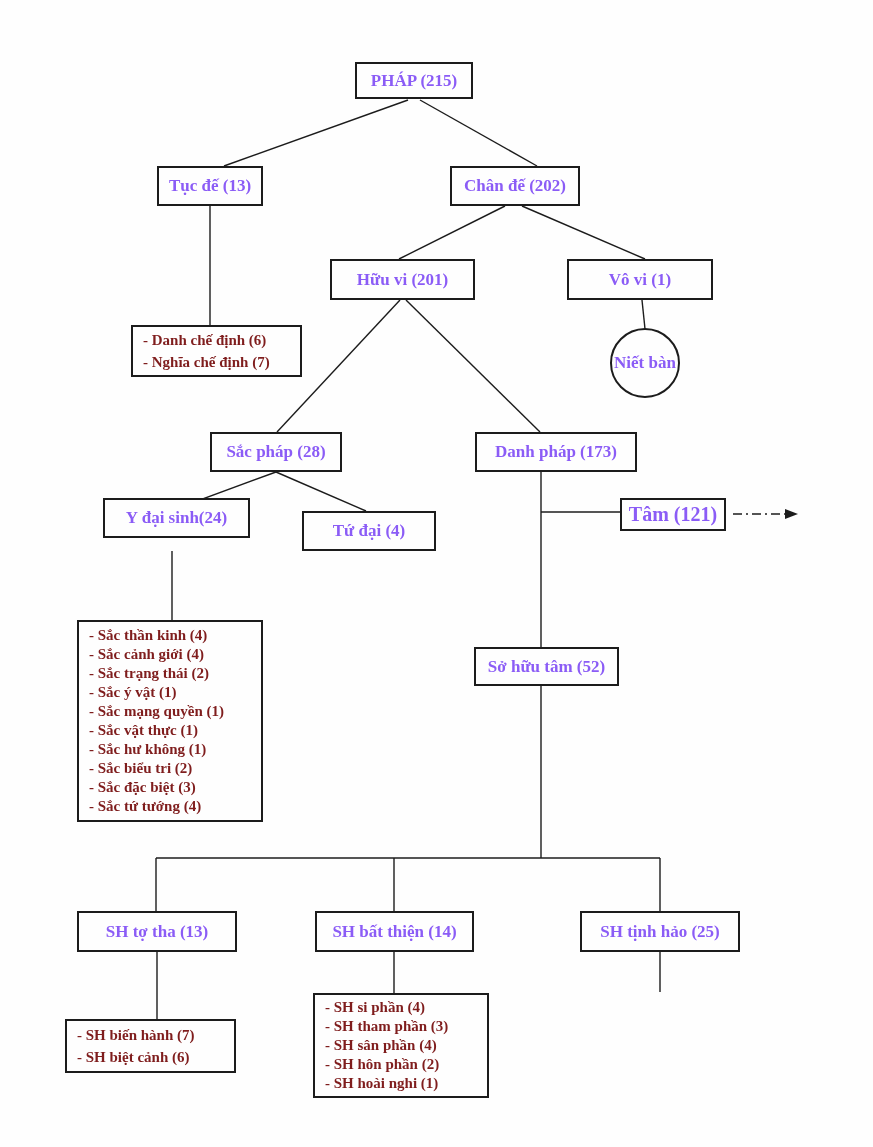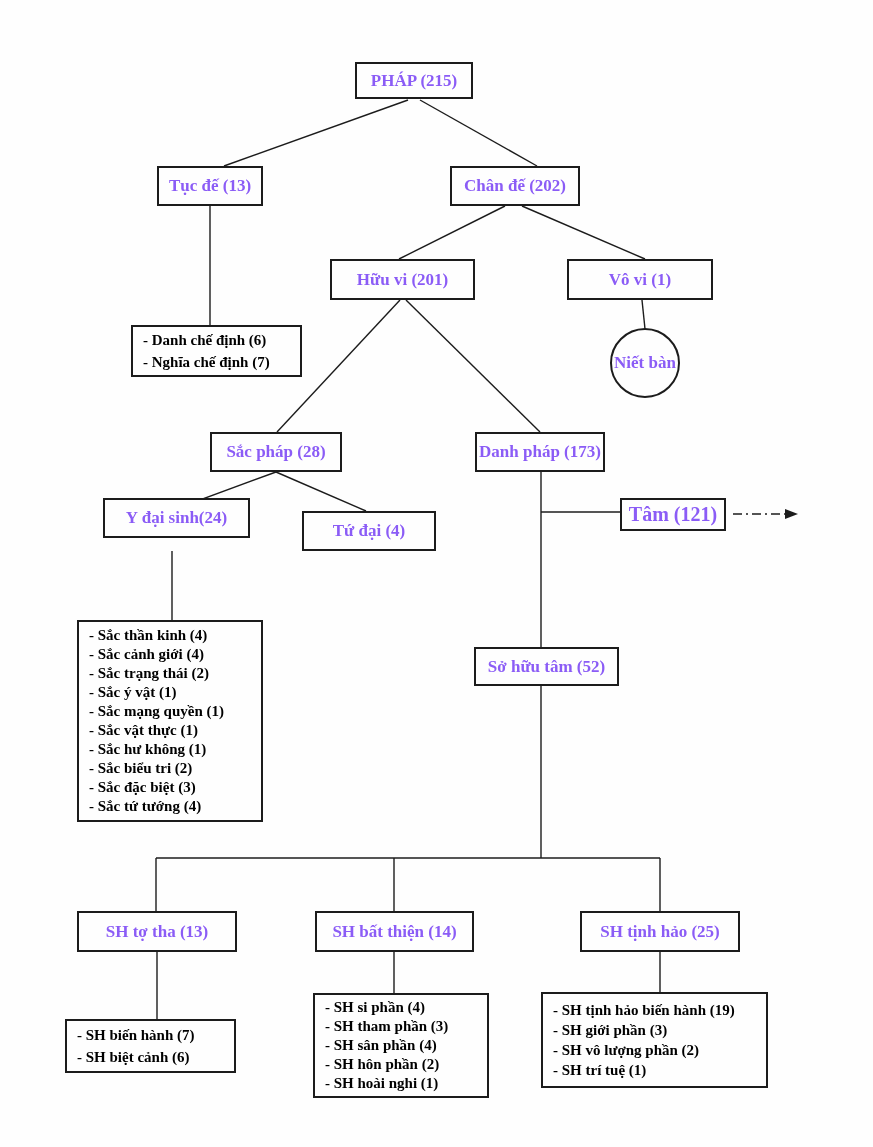--- a/index.html
+++ b/index.html
@@ -37,38 +37,38 @@
     border-radius: 50%;
     font-size: 17px;
   }
   .listbox {
     position: absolute;
     box-sizing: border-box;
     border: 2px solid #1c1c1c;
     background: #fefefe;
     font-weight: bold;
     font-size: 15px;
-    color: #000000;
+    color: #7f1d1d;
     display: flex;
     flex-direction: column;
     justify-content: center;
     padding-left: 10px;
   }
   .listbox span { display: block; white-space: nowrap; }
 
   
   .n-phap        { left:355px; top:62px;  width:118px; height:37px; }
   .n-tucde       { left:157px; top:166px; width:106px; height:40px; }
   .n-chande      { left:450px; top:166px; width:130px; height:40px; }
   .n-huuvi       { left:330px; top:259px; width:145px; height:41px; }
   .n-vovi        { left:567px; top:259px; width:146px; height:41px; }
   .n-chedinh     { left:131px; top:325px; width:171px; height:52px; line-height:22px; }
   .n-nietban     { left:610px; top:328px; width:70px;  height:70px; }
   .n-sacphap     { left:210px; top:432px; width:132px; height:40px; }
-  .n-danhphap    { left:475px; top:432px; width:130px; height:40px; }
+  .n-danhphap    { left:475px; top:432px; width:162px; height:40px; }
   .n-ydaisinh    { left:103px; top:498px; width:147px; height:40px; }
   .n-tudai       { left:302px; top:511px; width:134px; height:40px; }
   .n-tam         { left:620px; top:498px; width:106px; height:33px; font-size:20px; }
   .n-saclist     { left:77px;  top:620px; width:186px; height:202px; line-height:19px; }
   .n-sohuutam    { left:474px; top:647px; width:145px; height:39px; }
   .n-shtotha     { left:77px;  top:911px; width:160px; height:41px; }
   .n-shbatthien  { left:315px; top:911px; width:159px; height:41px; }
   .n-shtinhhao   { left:580px; top:911px; width:160px; height:41px;align-items:center; }
   .n-shtothalist    { left:65px;  top:1019px; width:171px; height:54px;  line-height:22px; }
   .n-shbatthienlist { left:313px; top:993px;  width:176px; height:105px; line-height:19px; }
@@ -205,20 +205,14 @@
   </div>
 
   <div class="listbox n-shbatthienlist">
     <span>- SH si phần (4)</span>
     <span>- SH tham phần (3)</span>
     <span>- SH sân phần (4)</span>
     <span>- SH hôn phần (2)</span>
     <span>- SH hoài nghi (1)</span>
   </div>
 
-  <div class="listbox n-shtinhhaolist">
-    <span>- SH tịnh hảo biến hành (19)</span>
-    <span>- SH giới phần (3)</span>
-    <span>- SH vô lượng phần (2)</span>
-    <span>- SH trí tuệ (1)</span>
-  </div>
 
 </div>
 
 </body></html>

